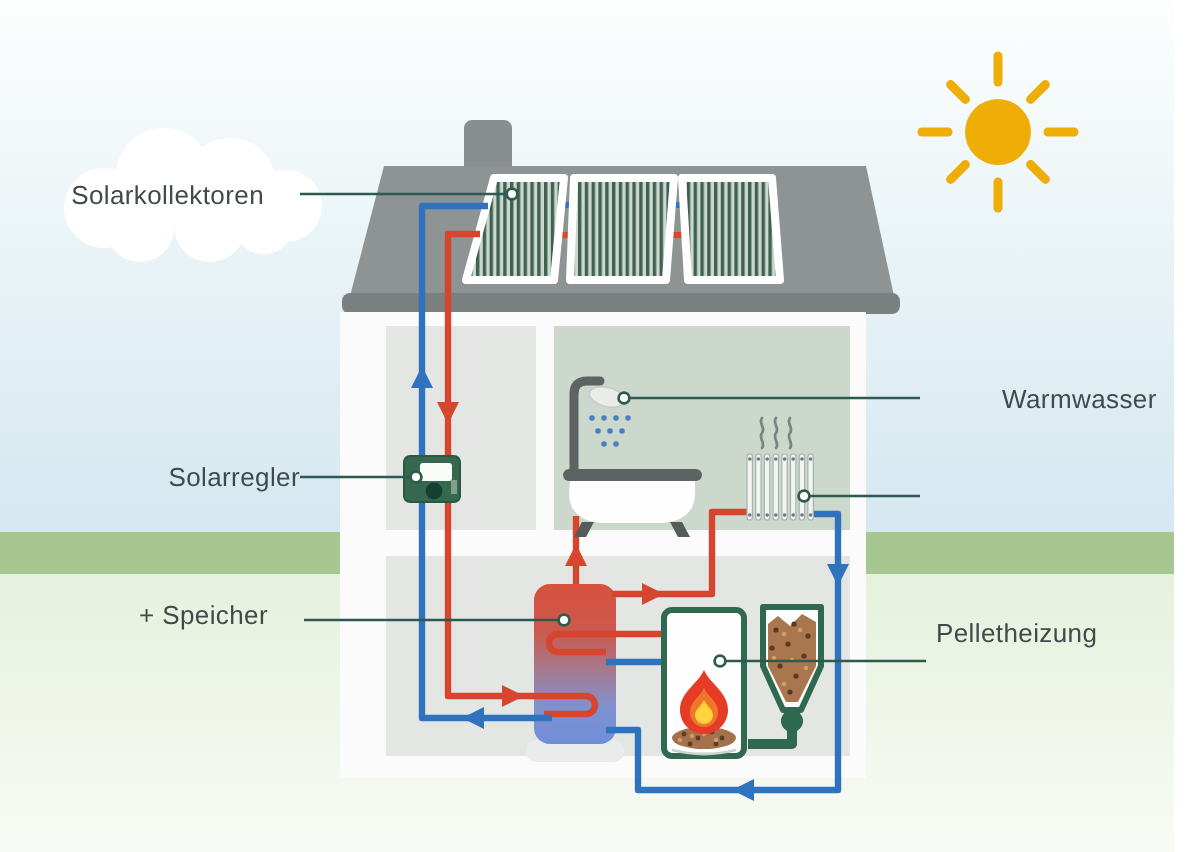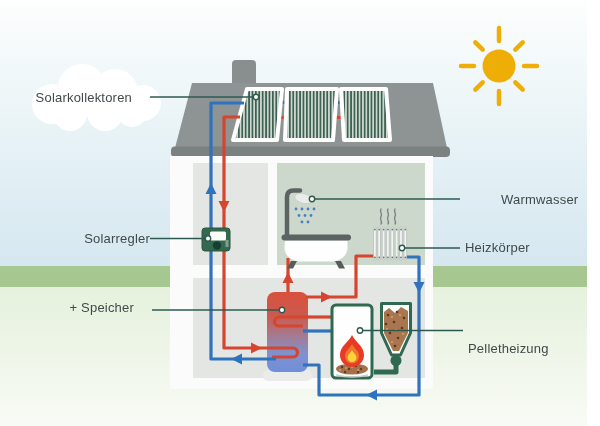--- a/index.html
+++ b/index.html
@@ -12,21 +12,21 @@
   .lbl{
     position:absolute;font-size:13px;line-height:17px;color:#3f4a4a;
     letter-spacing:.2px;white-space:nowrap;
   }
   .lbl.right{text-align:right;}
   #lbl-solarkollektoren{right:455px;top:89px;}
   #lbl-solarregler{right:437px;top:230px;}
   #lbl-waermetauscher{right:453px;top:299px;}
   #lbl-warmwasser{left:479px;top:191px;margin-left:22px;}
   #lbl-heizkoerper{left:465px;top:239px;}
-  #lbl-pelletheizung{left:468px;top:340px;}
+  #lbl-pelletheizung{left:468px;top:308px;}
 </style>
 </head>
 <body>
 
 <div class="stage">
 
 <svg width="600" height="426" viewBox="0 0 600 426">
   <defs>
     <linearGradient id="skyGrad" gradientUnits="userSpaceOnUse" x1="0" y1="0" x2="0" y2="267">
       <stop offset="0" stop-color="#fdfefe"></stop>
@@ -259,15 +259,14 @@
         <circle cx="360" cy="330.5" r="2.7"></circle>
   </g>
 </svg>
 
   <div class="lbl right" id="lbl-solarkollektoren">Solarkollektoren</div>
   <div class="lbl right" id="lbl-solarregler">Solarregler</div>
   <div class="lbl right" id="lbl-waermetauscher">
     <div>+ Speicher</div>
   </div>
   <div class="lbl" id="lbl-warmwasser">Warmwasser</div>
-  <div class="lbl" id="lbl-heizkoerper">Heizkörper</div>
   <div class="lbl" id="lbl-pelletheizung">Pelletheizung</div>
 </div>
 
 </body></html>

